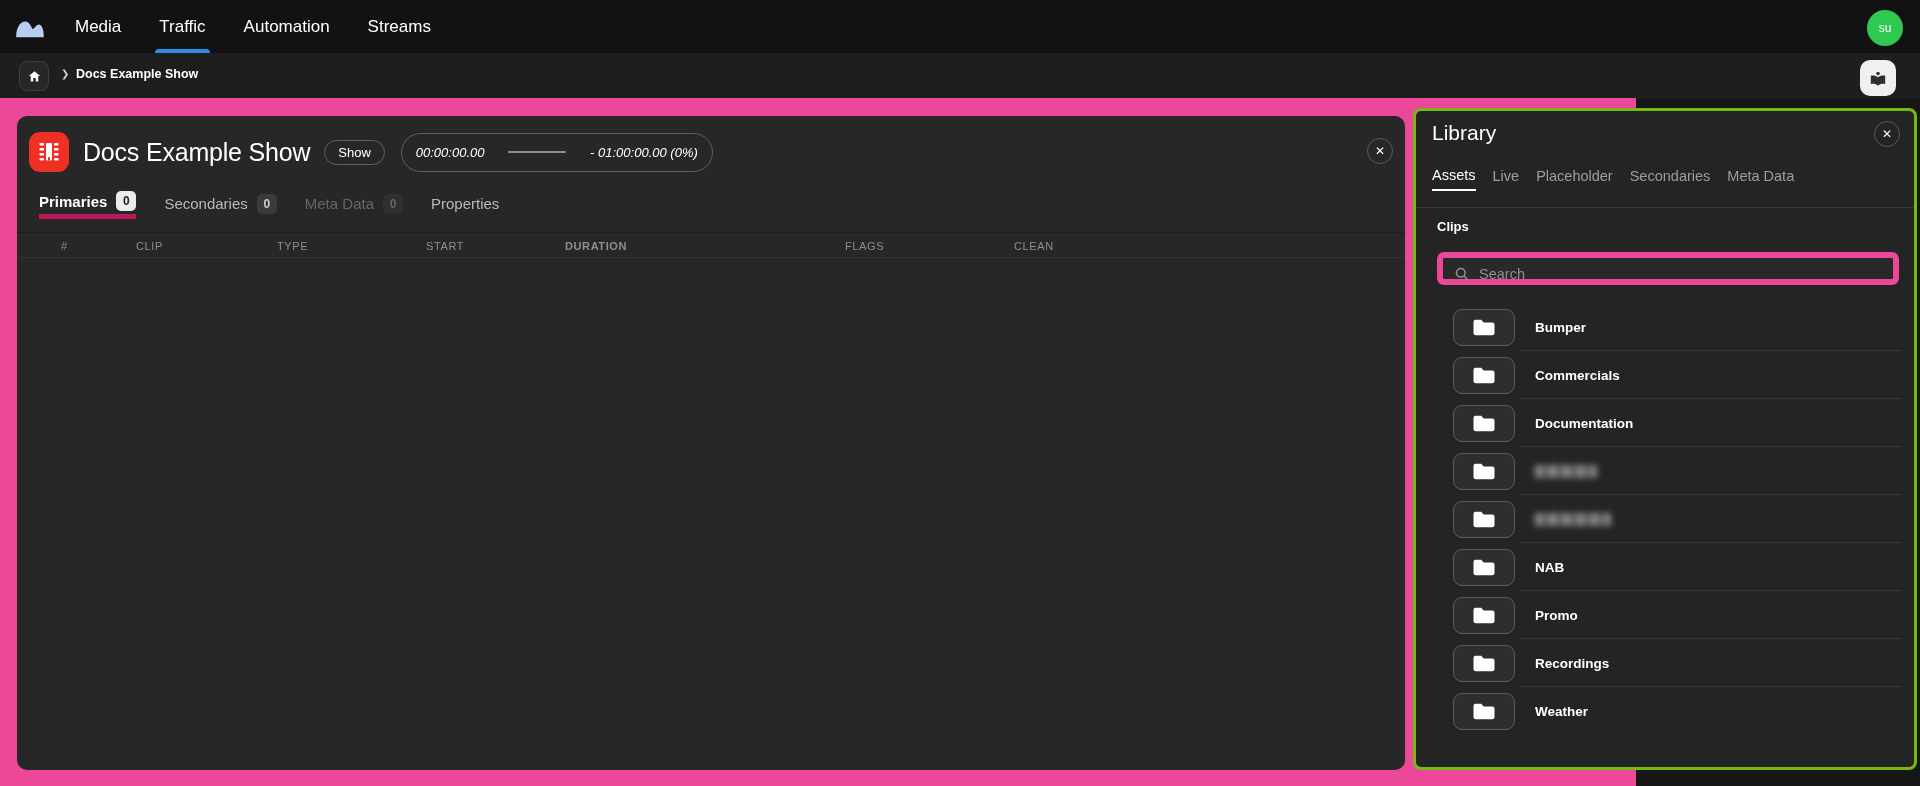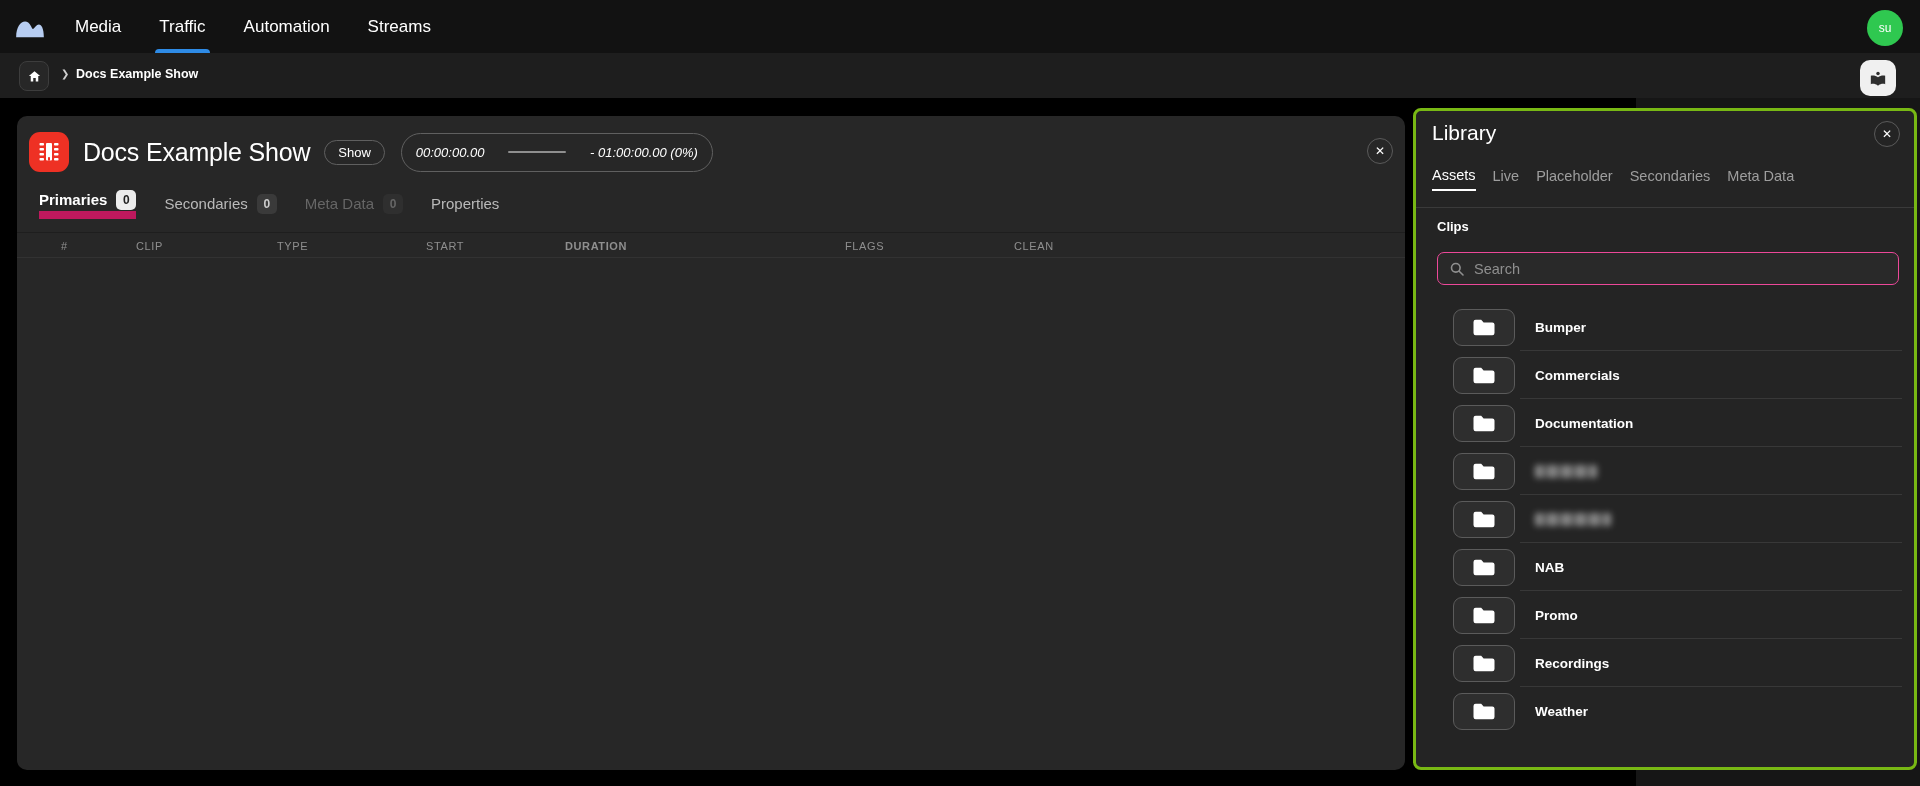--- a/index.html
+++ b/index.html
@@ -1,18 +1,18 @@
 <!DOCTYPE html>
 <html><head>
 <meta charset="utf-8">
 <style>
   * { margin:0; padding:0; box-sizing:border-box; }
   html,body { width:1920px; height:786px; background:#161616; overflow:hidden;
               font-family:"Liberation Sans", sans-serif; }
-  .stage { position:relative; width:1636px; height:786px; background:#000000; }
+  .stage { position:relative; width:1636px; height:786px; background:#ec4899; }
 
   
   .navbar { position:absolute; left:0; top:0; width:1920px; height:53px;
             background:#121212; display:flex; align-items:center; }
   .logo { position:absolute; left:14px; top:15px; width:32px; height:24px; }
   .nav-items { position:absolute; left:75px; top:0; height:53px; display:flex; gap:38px; align-items:center; }
   .nav-item { position:relative; height:53px; display:flex; align-items:center;
               color:#ffffff; font-size:17px; font-weight:500; cursor:pointer; }
   .nav-item.active::after { content:""; position:absolute; left:-4px; right:-4px; bottom:0;
               height:4px; border-radius:4px 4px 0 0; background:#2e8be6; }
@@ -45,21 +45,21 @@
   .time-track { flex:1; height:2px; background:#8f8f8f; border-radius:2px; }
   .circle-x { width:26px; height:26px; border-radius:50%; border:1px solid #5a5a5a;
               color:#ffffff; font-size:12px; display:flex; align-items:center; justify-content:center;
               cursor:pointer; }
   .panel-close { position:absolute; right:12px; top:22px; }
 
   .panel-tabs { position:absolute; left:22px; top:72px; display:flex; gap:28px; }
   .ptab { display:flex; align-items:center; gap:9px; height:31px; cursor:pointer; font-size:15px; }
   .ptab .cnt { min-width:20px; height:20px; border-radius:5px; font-size:12px; font-weight:700;
                display:flex; align-items:center; justify-content:center; padding:0 4px; }
-  .ptab.active { color:#ffffff; font-weight:700; border-bottom:8px solid #be185d; }
+  .ptab.active { color:#ffffff; font-weight:700; border-bottom:5px solid #be185d; }
   .ptab.active .cnt { background:#ececec; color:#222222; }
   .ptab.normal { color:#b9b9b9; font-weight:400; }
   .ptab.normal .cnt { background:#3a3a3a; color:#cccccc; }
   .ptab.disabled { color:#666666; font-weight:400; }
   .ptab.disabled .cnt { background:#2f2f2f; color:#666666; }
 
   .thead { position:absolute; left:0; right:0; top:116px; height:26px;
            border-top:1px solid #1e1e1e; border-bottom:1px solid #323232; }
   .thead span { position:absolute; top:7px; color:#8f8f8f; font-size:11px; letter-spacing:0.6px; }
   .col-0{left:44px;} .col-1{left:119px;} .col-2{left:260px;} .col-3{left:409px;}
@@ -69,21 +69,21 @@
   .library { position:absolute; left:1413px; top:108px; width:504px; height:662px;
              background:#242424; border:3px solid #78b814; border-radius:8px; }
   .lib-title { position:absolute; left:16px; top:10px; color:#ffffff; font-size:21px; font-weight:500; }
   .lib-close { position:absolute; right:14px; top:10px; }
   .lib-tabs { position:absolute; left:16px; top:50px; display:flex; gap:17px; }
   .ltab { height:30px; display:flex; align-items:center; font-size:14.5px; color:#9e9e9e; cursor:pointer; }
   .ltab.active { color:#ffffff; font-weight:400; border-bottom:2.5px solid #ffffff; }
   .lib-divider { position:absolute; left:0; right:0; top:96px; height:1px; background:#3a3a3a; }
   .lib-section { position:absolute; left:21px; top:108px; color:#ffffff; font-size:13px; font-weight:600; }
   .lib-search { position:absolute; left:21px; top:141px; width:462px; height:33px;
-                border:1px solid #ec4899; border-radius:7px; background:#292929; }
+                border:6px solid #ec4899; border-radius:7px; background:#292929; }
   .lib-search svg { position:absolute; left:11px; top:8px; }
   .lib-search input { position:absolute; left:36px; top:0; width:420px; height:31px; background:transparent;
                 border:none; outline:none; color:#dddddd; font-size:14.5px;
                 font-family:"Liberation Sans", sans-serif; }
   .lib-search input::placeholder { color:#8f8f8f; }
   .lib-list { position:absolute; left:0; top:192px; right:0; }
   .lrow { position:relative; height:48px; display:flex; align-items:center; padding-left:37px; gap:20px;
           cursor:pointer; }
   .lrow:not(:last-child)::after { content:""; position:absolute; left:104px; right:12px; bottom:0;
           height:1px; background:#383838; }

